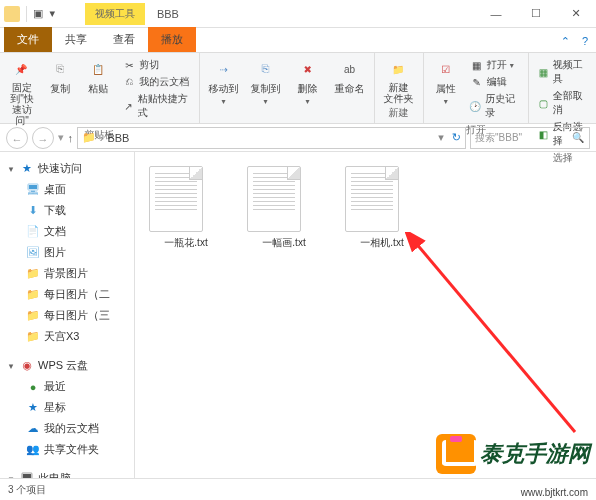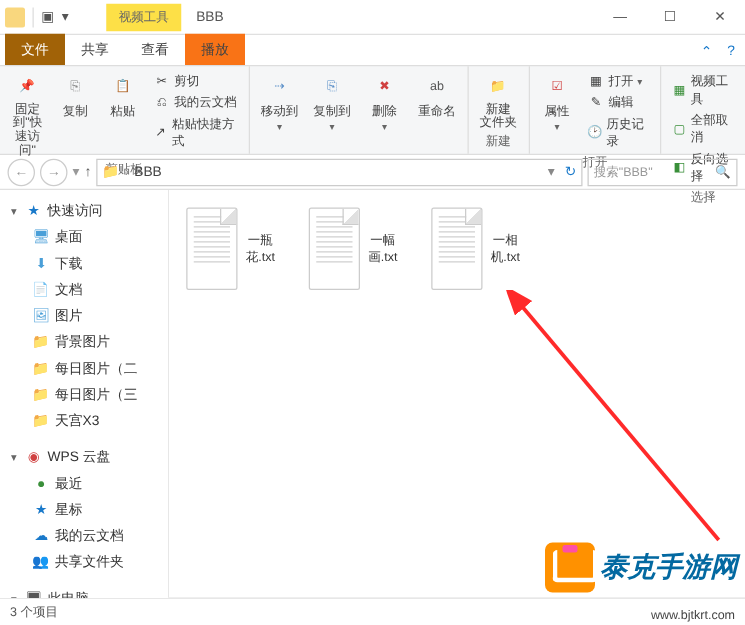--- a/index.html
+++ b/index.html
@@ -32,33 +32,33 @@
 .addrbox{flex:1;height:22px;border:1px solid #ccc;display:flex;align-items:center;padding:0 4px;gap:4px;font-size:11px;color:#444}
 .searchbox{width:120px;height:22px;border:1px solid #ccc;display:flex;align-items:center;padding:0 4px;font-size:10px;color:#999}
 .workspace{display:flex;height:calc(500px - 28px - 24px - 72px - 28px - 22px)}
 .nav{width:135px;border-right:1px solid #e0e0e0;overflow:auto;padding:6px 0;background:#fff}
 .navitem{display:flex;align-items:center;gap:4px;padding:3px 6px;font-size:11px;color:#333}
 .navitem.sub{padding-left:26px}
 .navitem .exp{width:10px;font-size:9px;color:#666;text-align:center}
 .navitem .nic{width:14px;height:14px;display:flex;align-items:center;justify-content:center}
 .navsection{margin-top:8px}
 .content{flex:1;padding:14px 0 0 14px;display:flex;gap:24px;align-items:flex-start;position:relative}
-.fileitem{width:74px;display:flex;flex-direction:row;align-items:center;gap:4px}
+.fileitem{width:74px;display:flex;flex-direction:column;gap:4px}
 .txticon{width:54px;height:66px;background:#fff;border:1px solid #ccc;border-radius:2px;position:relative;overflow:hidden;padding:6px 5px}
 .txticon::before{content:"";position:absolute;top:0;right:0;width:12px;height:12px;background:linear-gradient(135deg,#fff 50%,#e0e0e0 50%);border-left:1px solid #ccc;border-bottom:1px solid #ccc}
 .txtlines{display:flex;flex-direction:column;gap:3px}
 .txtlines div{height:1px;background:#cfcfcf}
 .filelabel{font-size:10px;color:#333;text-align:center;word-break:break-all}
 .arrow-annot{position:absolute;left:270px;top:80px;pointer-events:none}
 .statusbar{position:absolute;bottom:0;left:0;right:0;height:22px;border-top:1px solid #e0e0e0;display:flex;align-items:center;padding:0 8px;font-size:10px;color:#555;background:#fff}
 .logo-overlay{position:absolute;right:6px;bottom:26px;display:flex;align-items:center;gap:4px}
 .logo-sq{width:40px;height:40px;background:#ff9100;border-radius:6px;position:relative}
 .logo-sq::after{content:"";position:absolute;top:6px;left:6px;width:28px;height:22px;border:4px solid #fff;border-radius:4px;border-top:none}
 .logo-sq::before{content:"";position:absolute;top:2px;left:14px;width:12px;height:6px;background:#ff4fa6;border-radius:2px}
-.logo-text{font-size:22px;font-weight:bold;color:#0369a1;font-style:italic;white-space:nowrap}
+.logo-text{font-size:22px;font-weight:bold;color:#14532d;font-style:italic;white-space:nowrap}
 .url-overlay{position:absolute;right:8px;bottom:2px;font-size:10px;color:#444}
 </style>
 </head>
 <body>
 
 <div class="titlebar">
   <div class="tb-left">
     <span class="tb-icon"></span>
     <span class="tb-sep"></span>
     <span style="color:#555">▣</span>

